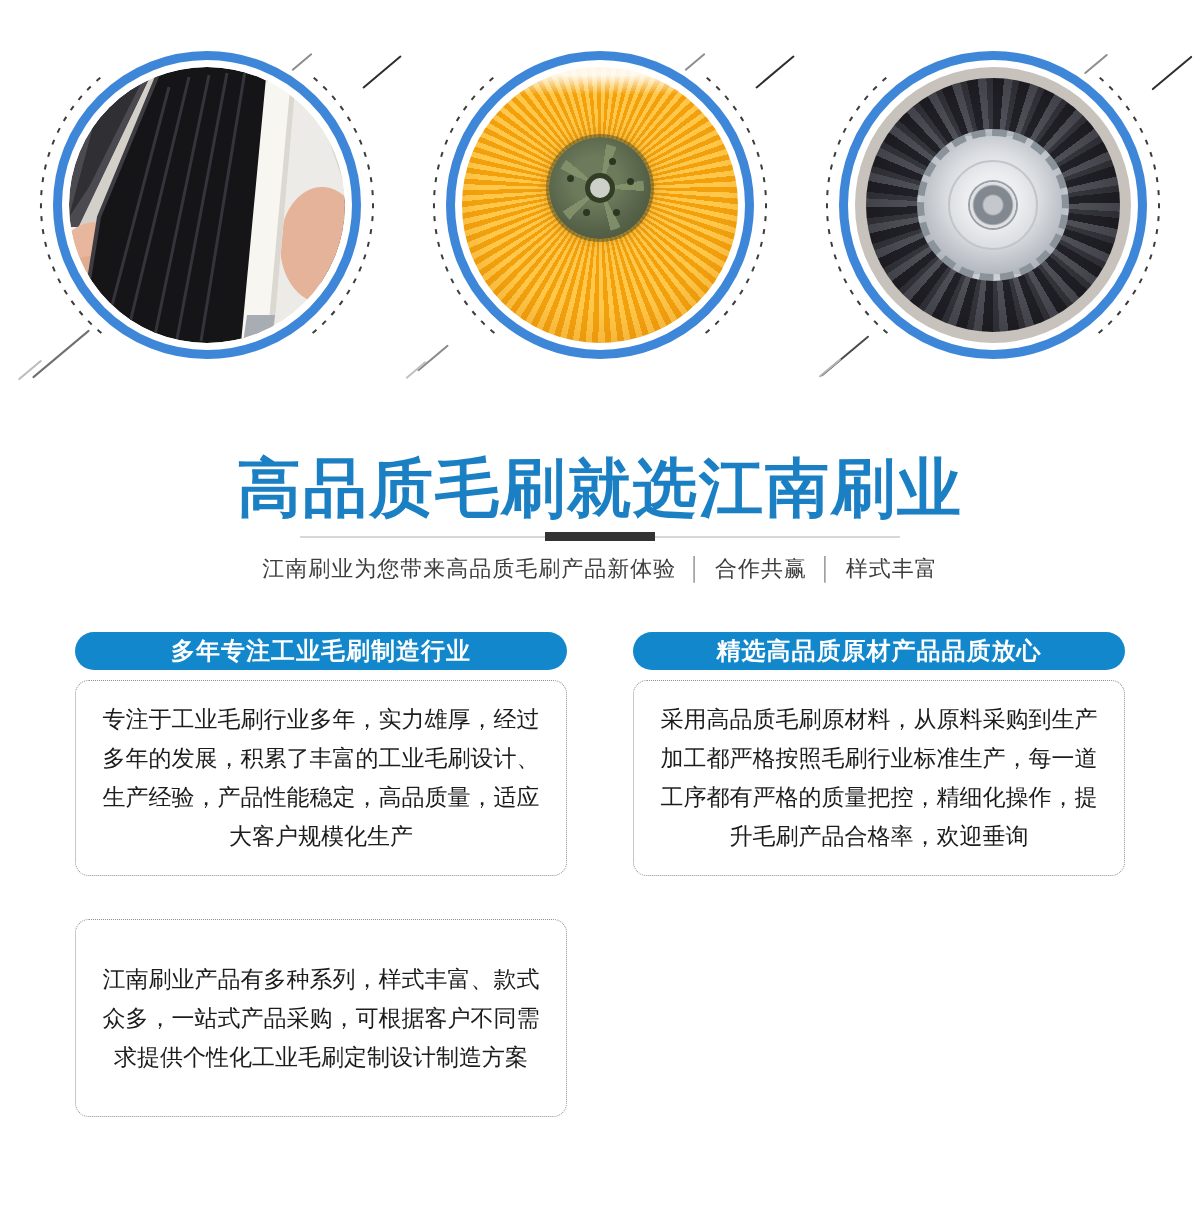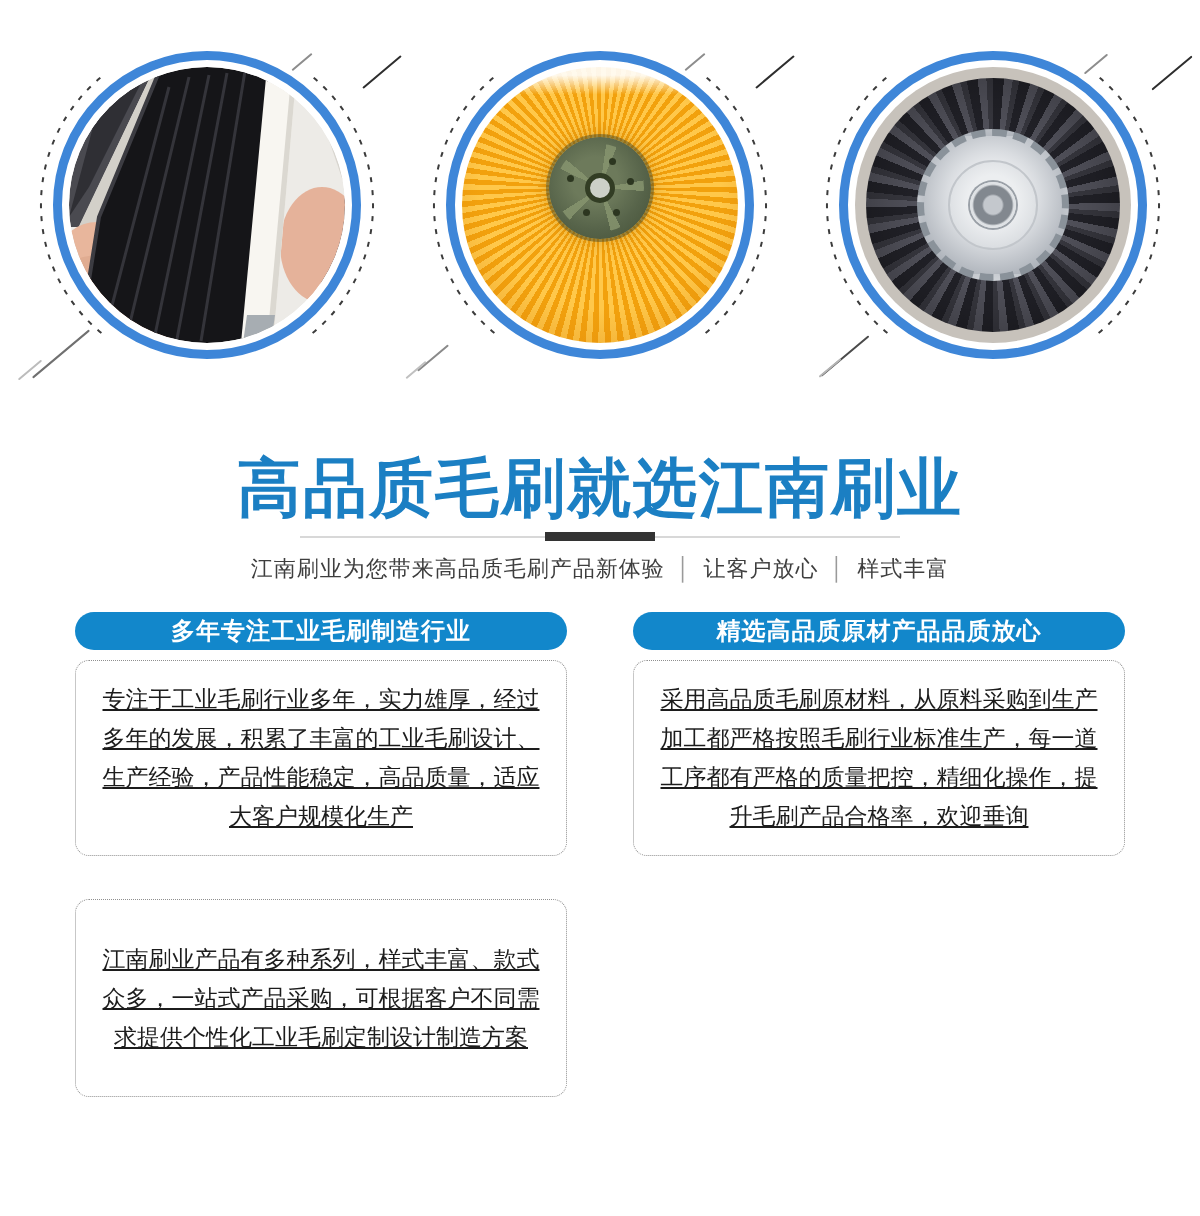--- a/index.html
+++ b/index.html
@@ -51,26 +51,26 @@
   
   .intro{text-align:center;padding-top:16px;}
   .page-title{font-size:64px;line-height:54px;font-weight:900;color:#1b7fc3;letter-spacing:2px;margin:0;}
   .divider{position:relative;width:600px;height:9px;margin:17px auto 0;}
   .divider .line{position:absolute;left:0;right:0;top:4px;height:2px;background:#d8d8d8;}
   .divider .bar{position:absolute;left:50%;top:0;transform:translateX(-50%);width:110px;height:9px;background:#333333;}
   .subtitle{margin-top:13px;font-size:22px;color:#3e3e3e;letter-spacing:1px;}
   .subtitle .sep{color:#9a9a9a;margin:0 12px;font-weight:400;}
 
   
-  .features{width:1050px;margin:28px auto 0;display:grid;grid-template-columns:1fr 1fr;column-gap:66px;row-gap:33px;}
+  .features{width:1050px;margin:48px auto 0;display:grid;grid-template-columns:1fr 1fr;column-gap:66px;row-gap:33px;}
   .feature-heading{height:38px;background:#1287cb;border-radius:19px;color:#ffffff;font-size:24px;font-weight:bold;
         display:flex;align-items:center;justify-content:center;letter-spacing:1px;}
   .feature-body{box-sizing:border-box;margin-top:10px;border:1px dotted #8f8f8f;border-radius:14px;background:#fff;
         display:flex;align-items:center;justify-content:center;text-align:center;
-        font-size:23px;line-height:39px;color:#1c1c1c;padding:0 21px;text-decoration:underline;}
+        font-size:23px;line-height:39px;color:#1c1c1c;padding:0 21px;}
   .bh1{height:196px;} .bh2{height:198px;}
 </style>
 </head>
 <body>
 
 <div class="hero">
 
   <div class="circle-unit u1">
     <svg class="dash-svg" viewBox="0 0 350 350">
       <path d="M 281.7 47.8 A 166 166 0 0 1 274.9 307.6" fill="none" stroke="#3c3c3c" stroke-width="2" stroke-dasharray="5 8"></path>
@@ -151,21 +151,21 @@
   <div class="dline" style="left:816px;top:367px;width:28px;background:#b5b5b5;"></div>
 </div>
 
 <div class="intro">
   <h1 class="page-title">高品质毛刷就选江南刷业</h1>
   <div class="divider">
     <div class="line"></div>
     <div class="bar"></div>
   </div>
   <div class="subtitle">
-    <span>江南刷业为您带来高品质毛刷产品新体验</span><span class="sep">│</span><span>让客户放心</span><span class="sep">│</span><span>样式丰富</span>
+    <span>江南刷业为您带来高品质毛刷产品新体验</span><span class="sep">│</span><span>合作共赢</span><span class="sep">│</span><span>样式丰富</span>
   </div>
 </div>
 
 <div class="features">
   <div class="feature">
     <div class="feature-heading">多年专注工业毛刷制造行业</div>
     <div class="feature-body bh1">专注于工业毛刷行业多年，实力雄厚，经过多年的发展，积累了丰富的工业毛刷设计、生产经验，产品性能稳定，高品质量，适应大客户规模化生产</div>
   </div>
   <div class="feature">
     <div class="feature-heading">精选高品质原材产品品质放心</div>

